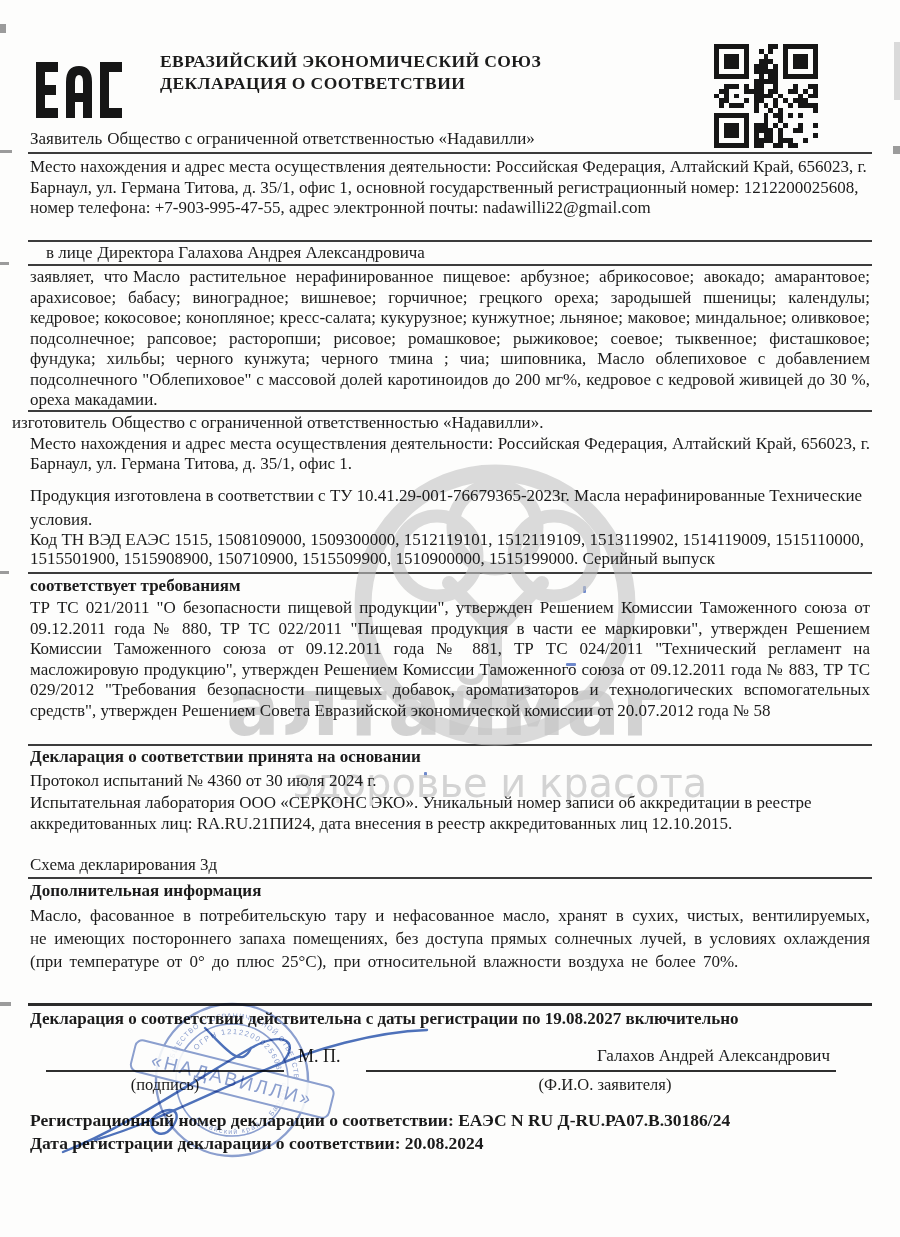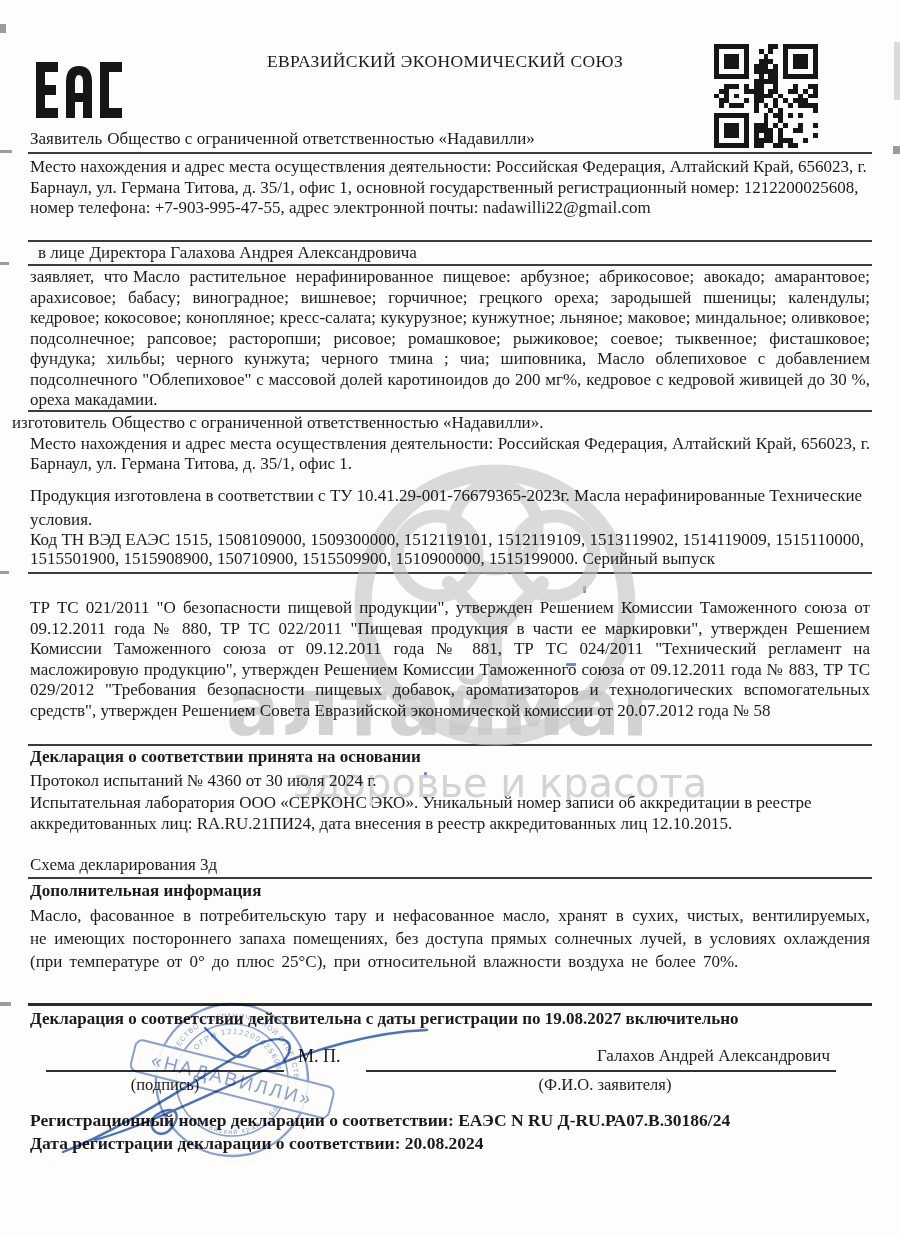--- a/index.html
+++ b/index.html
@@ -6,21 +6,21 @@
   .page{position:relative;width:900px;height:1237px;margin:0 auto;background:#fdfdfc;overflow:hidden;
         font-family:"Liberation Serif", serif;color:#1b1b1b;}
   .abs{position:absolute;}
   .t{font-size:17px;line-height:20.5px;}
   .b{font-weight:bold;}
   .lead{font-weight:normal;margin-right:5px;}
   .just{text-align:justify;}
   .rule{position:absolute;left:28px;right:28px;height:2px;background:#3c3c3c;}
   .rule.thick{height:3px;background:#2b2b2b;}
   .edge-tick{position:absolute;background:#4a4a4a;opacity:.55;}
-  .title{position:absolute;left:160px;right:170px;text-align:center;font-weight:normal;
+  .title{position:absolute;left:160px;right:170px;text-align:left;font-weight:bold;
          font-size:17.5px;line-height:22px;letter-spacing:.4px;}
   .wm-brand{position:absolute;left:200px;top:668px;width:490px;text-align:center;
             font-family:"DejaVu Sans", sans-serif;font-weight:bold;font-size:80px;line-height:80px;
             color:#c7c7c7;opacity:.78;letter-spacing:1px;z-index:1;}
   .wm-tag{position:absolute;left:280px;top:760px;width:440px;text-align:center;
           font-family:"DejaVu Sans", sans-serif;font-size:40px;color:#cccccc;opacity:.85;z-index:1;}
   .txt{z-index:2;}
   .sig-line{position:absolute;height:2px;background:#2f2f2f;}
   .cap{font-size:16.5px;}
   .mp{font-size:18px;}
@@ -52,20 +52,21 @@
       <rect x="7" y="46" width="15" height="10"></rect>
       <path fill-rule="evenodd" d="M30 56 V20 Q30 4 43 4 Q56 4 56 20 V56 H47 V40 H39 V56 Z M39 20 Q39 13 43 13 Q47 13 47 20 V31 H39 Z"></path>
       <rect x="64" y="0" width="9" height="56"></rect>
       <rect x="71" y="0" width="15" height="10"></rect>
       <rect x="71" y="46" width="15" height="10"></rect>
     </g>
   </svg>
 
   <div class="title txt abs" style="top:50px">
     <div>ЕВРАЗИЙСКИЙ ЭКОНОМИЧЕСКИЙ СОЮЗ</div>
+    <div>ДЕКЛАРАЦИЯ О СООТВЕТСТВИИ</div>
   </div>
 
   <svg id="qr" class="abs" style="left:714px;top:44px;z-index:2" width="104" height="104" viewBox="0 0 21 21" shape-rendering="crispEdges">
       <rect x="11" y="0" width="1" height="1" fill="#161616"></rect>
       <rect x="12" y="0" width="1" height="1" fill="#161616"></rect>
       <rect x="9" y="1" width="1" height="1" fill="#161616"></rect>
       <rect x="11" y="1" width="1" height="1" fill="#161616"></rect>
       <rect x="10" y="2" width="1" height="1" fill="#161616"></rect>
       <rect x="9" y="3" width="1" height="1" fill="#161616"></rect>
       <rect x="10" y="3" width="1" height="1" fill="#161616"></rect>
@@ -300,38 +301,39 @@
     </svg>
 
   <div class="t txt abs" style="left:30px;right:30px;top:129px">
     <span class="lead">Заявитель</span><span>Общество с ограниченной ответственностью «Надавилли»</span>
   </div>
   <div class="rule" style="top:152px"></div>
 
   <div class="t txt abs" style="left:30px;right:30px;top:157px">Место нахождения и адрес места осуществления деятельности: Российская Федерация, Алтайский Край, 656023, г. Барнаул, ул. Германа Титова, д. 35/1, офис 1, основной государственный регистрационный номер: 1212200025608, номер телефона: +7-903-995-47-55, адрес электронной почты: nadawilli22@gmail.com</div>
   <div class="rule" style="top:240px"></div>
 
-  <div class="t txt abs" style="left:38px;right:30px;top:243px">
+  <div class="t txt abs" style="left:46px;right:30px;top:243px">
     <span class="lead">в лице</span><span>Директора Галахова Андрея Александровича</span>
   </div>
   <div class="rule" style="top:264px"></div>
 
   <div class="t txt just abs" style="left:30px;right:30px;top:267px">
     <span class="lead">заявляет, что</span><span>Масло растительное нерафинированное пищевое: арбузное; абрикосовое; авокадо; амарантовое; арахисовое; бабасу; виноградное; вишневое; горчичное; грецкого ореха; зародышей пшеницы; календулы; кедровое; кокосовое; конопляное; кресс-салата; кукурузное; кунжутное; льняное; маковое; миндальное; оливковое; подсолнечное; рапсовое; расторопши; рисовое; ромашковое; рыжиковое; соевое; тыквенное; фисташковое; фундука; хильбы; черного кунжута; черного тмина ; чиа; шиповника, Масло облепиховое с добавлением подсолнечного "Облепиховое" с массовой долей каротиноидов до 200 мг%, кедровое с кедровой живицей до 30 %, ореха макадамии.</span>
   </div>
   <div class="rule" style="top:410px"></div>
 
   <div class="t txt abs" style="left:12px;right:30px;top:413px">
     <span class="lead">изготовитель</span><span>Общество с ограниченной ответственностью «Надавилли».</span>
   </div>
   <div class="t txt just abs" style="left:30px;right:30px;top:434px;line-height:20px">Место нахождения и адрес места осуществления деятельности: Российская Федерация, Алтайский Край, 656023, г. Барнаул, ул. Германа Титова, д. 35/1, офис 1.</div>
   <div class="t txt abs" style="left:30px;right:30px;top:484px;line-height:24px">Продукция изготовлена в соответствии с ТУ 10.41.29-001-76679365-2023г. Масла нерафинированные Технические условия.</div>
   <div class="t txt abs" style="left:30px;right:30px;top:530px;line-height:19px">Код ТН ВЭД ЕАЭС 1515, 1508109000, 1509300000, 1512119101, 1512119109, 1513119902, 1514119009, 1515110000, 1515501900, 1515908900, 150710900, 1515509900, 1510900000, 1515199000. Серийный выпуск</div>
   <div class="rule" style="top:572px"></div>
 
+  <div class="t b txt abs" style="left:30px;right:30px;top:576px">соответствует требованиям</div>
   <div class="t txt just abs" style="left:30px;right:30px;top:598px">ТР ТС 021/2011 "О безопасности пищевой продукции", утвержден Решением Комиссии Таможенного союза от 09.12.2011 года № 880, ТР ТС 022/2011 "Пищевая продукция в части ее маркировки", утвержден Решением Комиссии Таможенного союза от 09.12.2011 года № 881, ТР ТС 024/2011 "Технический регламент на масложировую продукцию", утвержден Решением Комиссии Таможенного союза от 09.12.2011 года № 883, ТР ТС 029/2012 "Требования безопасности пищевых добавок, ароматизаторов и технологических вспомогательных средств", утвержден Решением Совета Евразийской экономической комиссии от 20.07.2012 года № 58</div>
   <div class="rule" style="top:744px"></div>
 
   <div class="t b txt abs" style="left:30px;right:30px;top:747px">Декларация о соответствии принята на основании</div>
   <div class="t txt abs" style="left:30px;right:30px;top:771px">Протокол испытаний № 4360 от 30 июля 2024 г.</div>
   <div class="t txt abs" style="left:30px;right:30px;top:792px;line-height:21px">Испытательная лаборатория ООО «СЕРКОНС ЭКО». Уникальный номер записи об аккредитации в реестре аккредитованных лиц: RA.RU.21ПИ24, дата внесения в реестр аккредитованных лиц 12.10.2015.</div>
   <div class="t txt abs" style="left:30px;right:30px;top:855px">Схема декларирования 3д</div>
   <div class="rule" style="top:877px"></div>
 
   <div class="t b txt abs" style="left:30px;right:30px;top:881px">Дополнительная информация</div>

